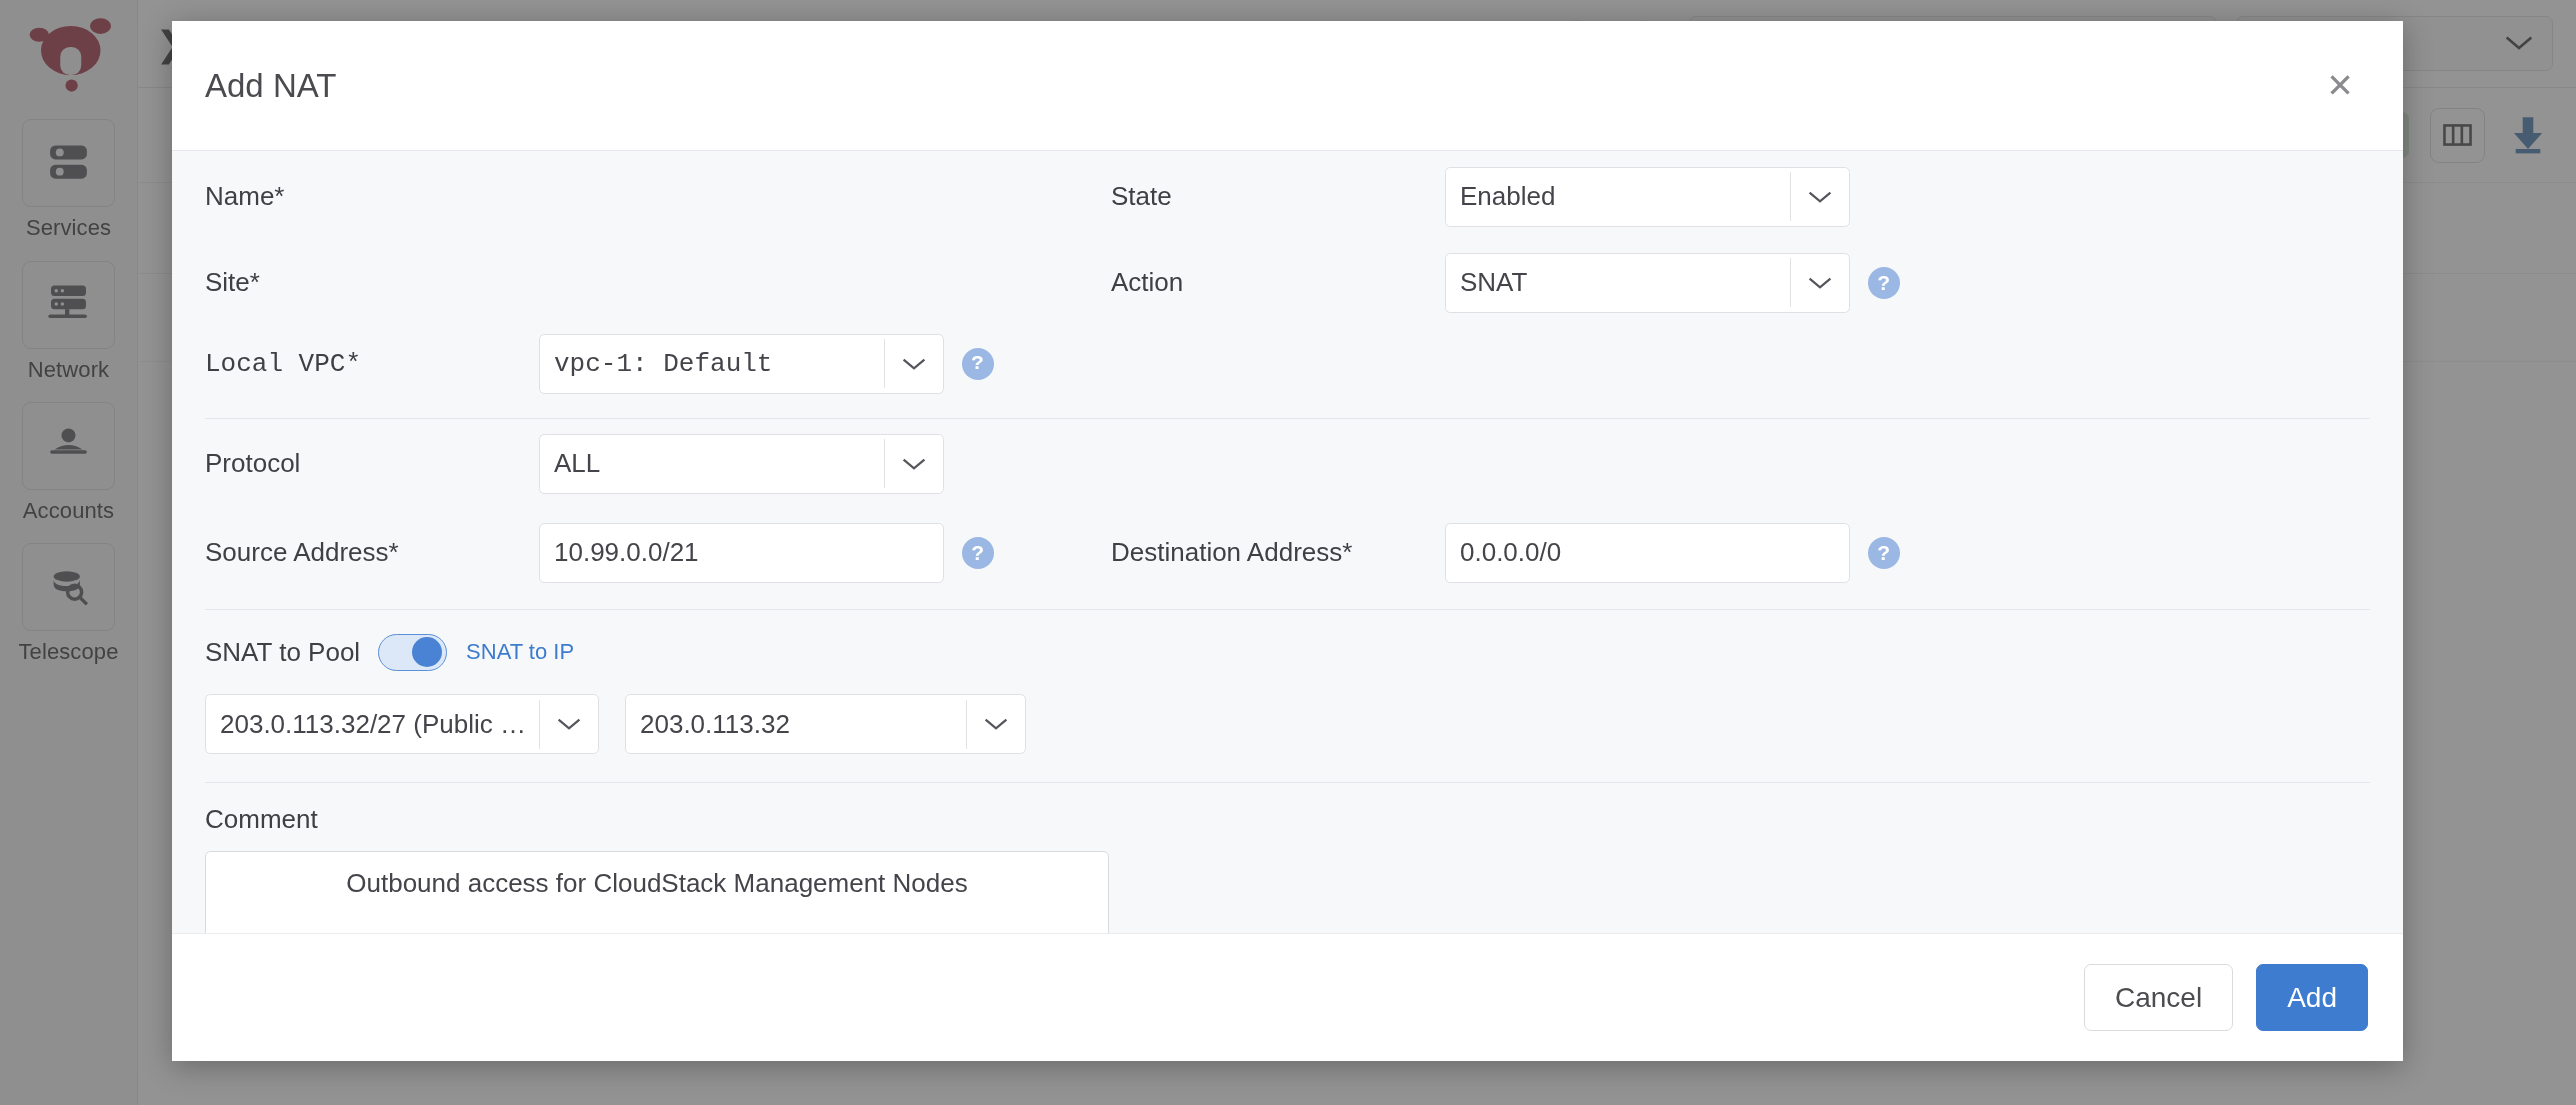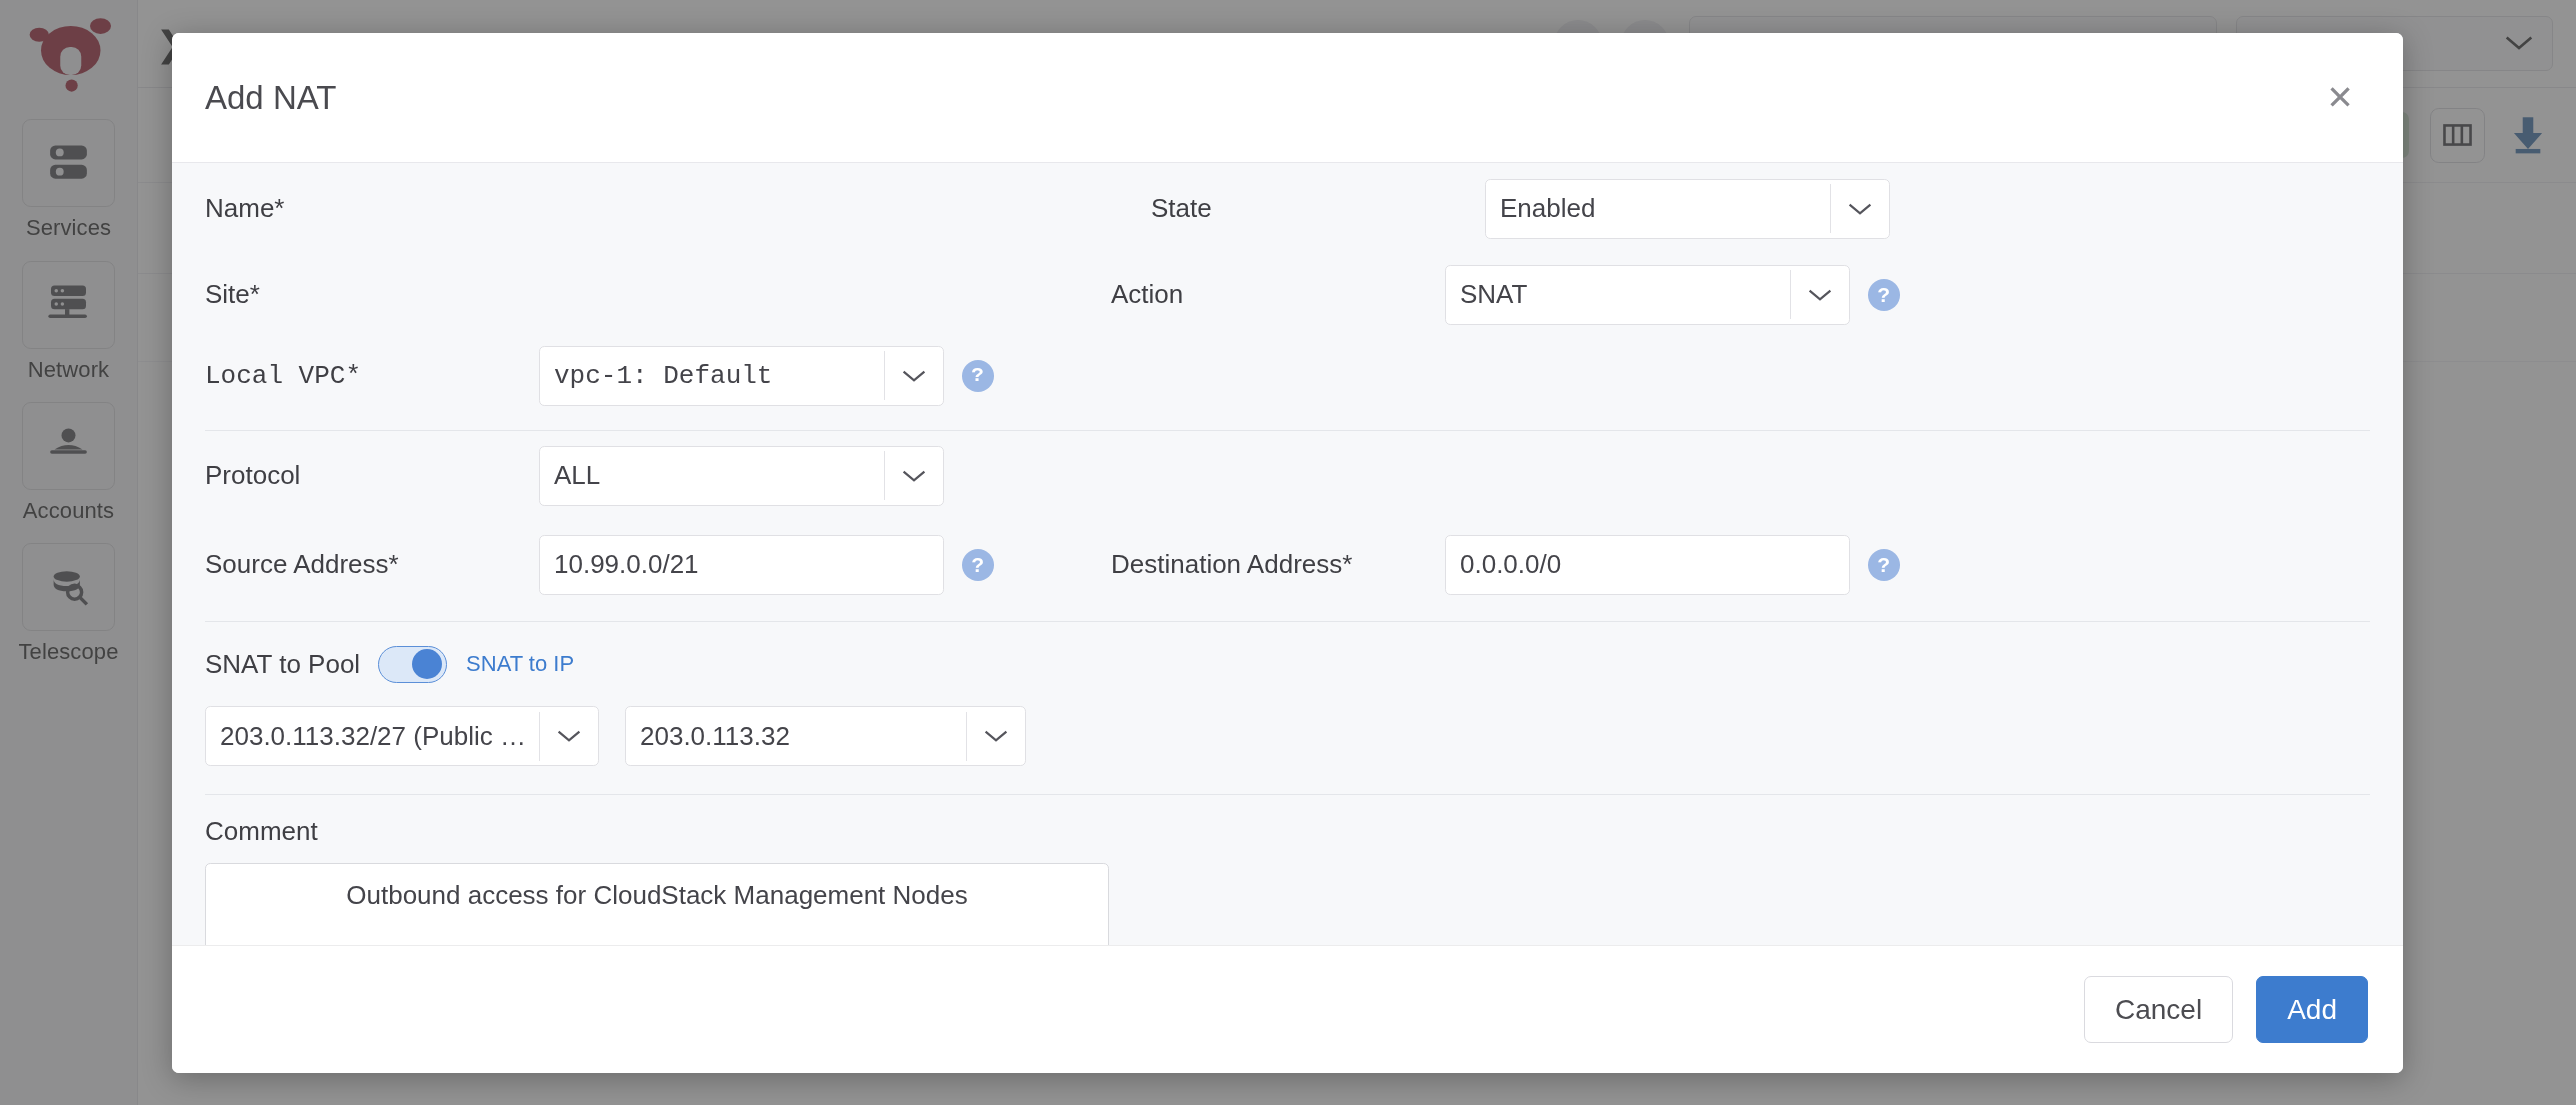--- a/index.html
+++ b/index.html
@@ -104,24 +104,24 @@
 
   #dim-overlay {
     position: absolute; inset: 0;
     background: rgba(80,80,80,0.62);
     z-index: 50;
   }
 
   
   #modal {
     position: absolute;
-    left: 172px; top: 33px;
+    left: 172px; top: 21px;
     width: 2231px; height: 1040px;
     background: #ffffff;
-    border-radius: 7px;
+    border-radius: 1px;
     box-shadow: 0 5.3px 30px rgba(0,0,0,0.28);
     z-index: 100;
     display: flex; flex-direction: column;
     overflow: hidden;
   }
   #modal-header {
     height: 130px; flex: 0 0 130px;
     border-bottom: 0.9px solid #e8e8ec;
     display: flex; align-items: center;
     padding: 0 39px 0 33px;
@@ -373,21 +373,21 @@
 
   <div id="modal-header">
     <div id="modal-title">Add NAT</div>
     <div id="modal-close">✕</div>
   </div>
 
   <div id="modal-body">
 
     <div class="section">
 
-      <div class="row" style="min-height:91px;gap:40px;">
+      <div class="row" style="min-height:91px;">
         <div class="col">
           <div class="lbl">Name*</div>
         </div>
         <div class="col">
           <div class="lbl">State</div>
           <div class="ctrl">
             <div class="select-box">
               <span class="val">Enabled</span>
               <span class="sep"></span>
               <span class="chev">

